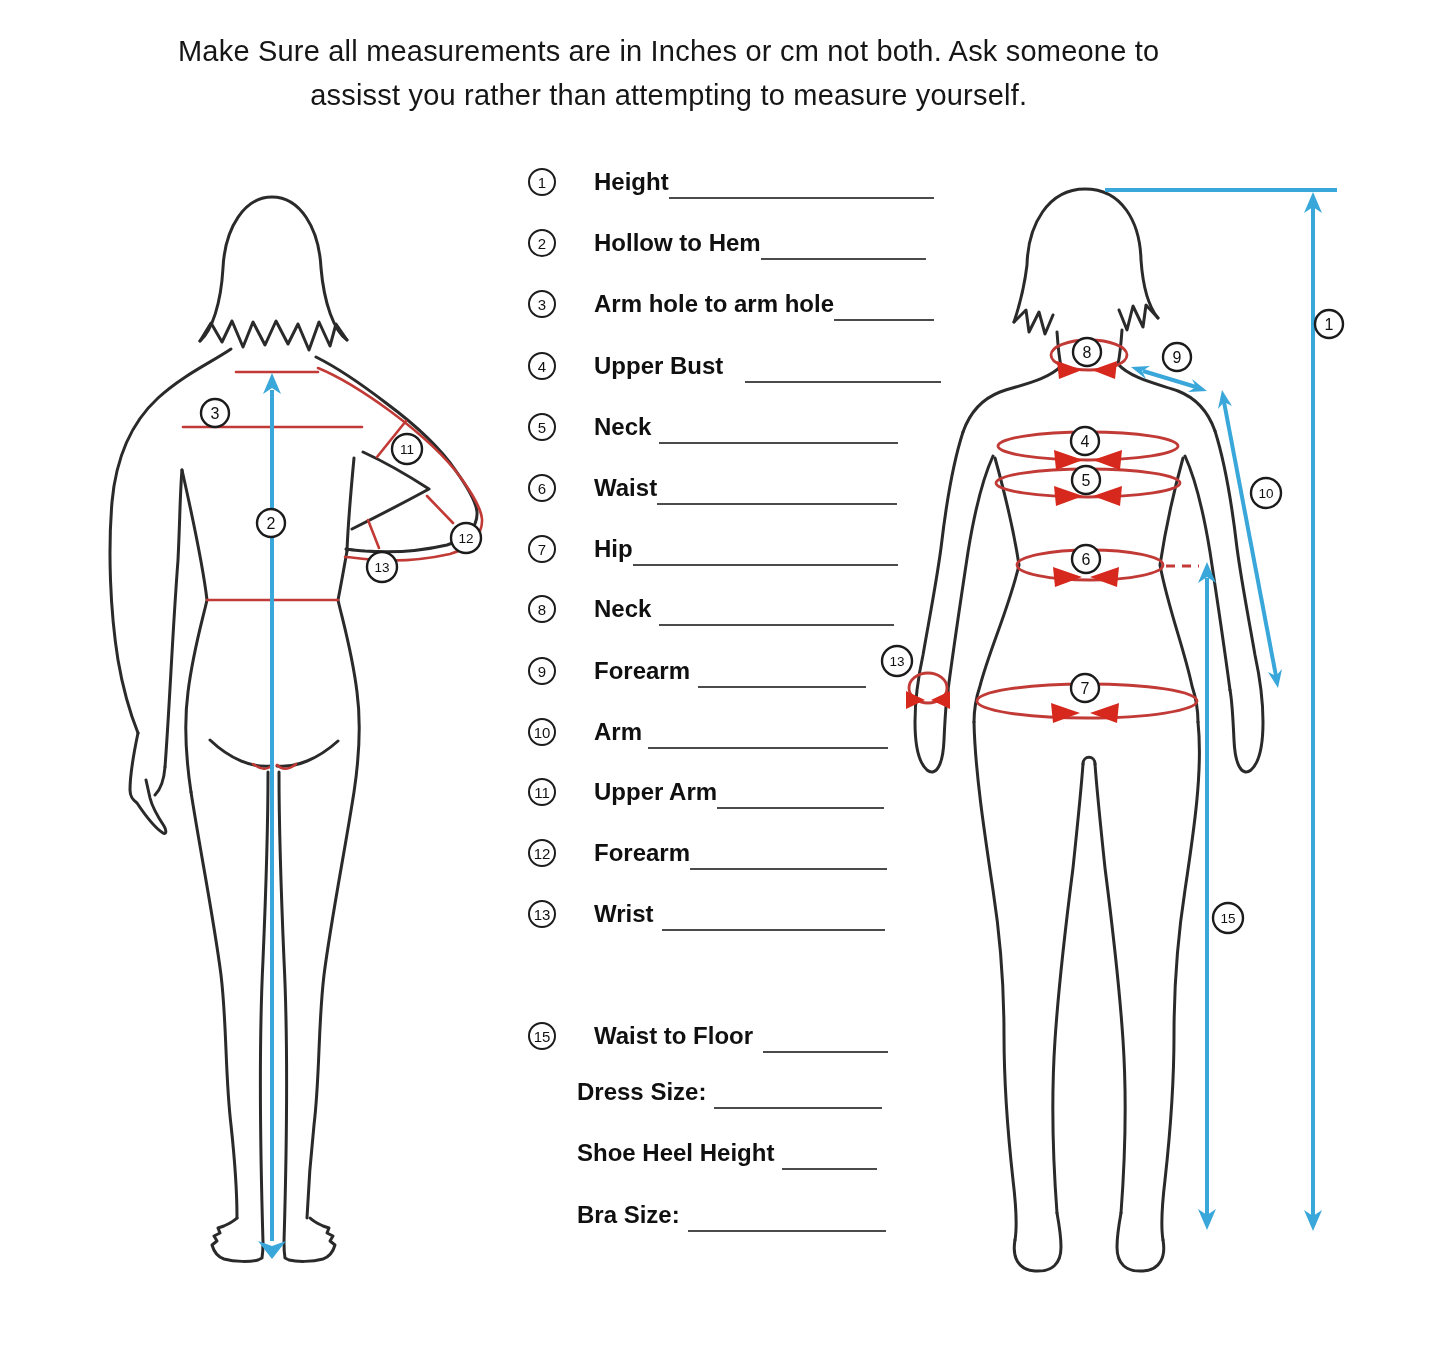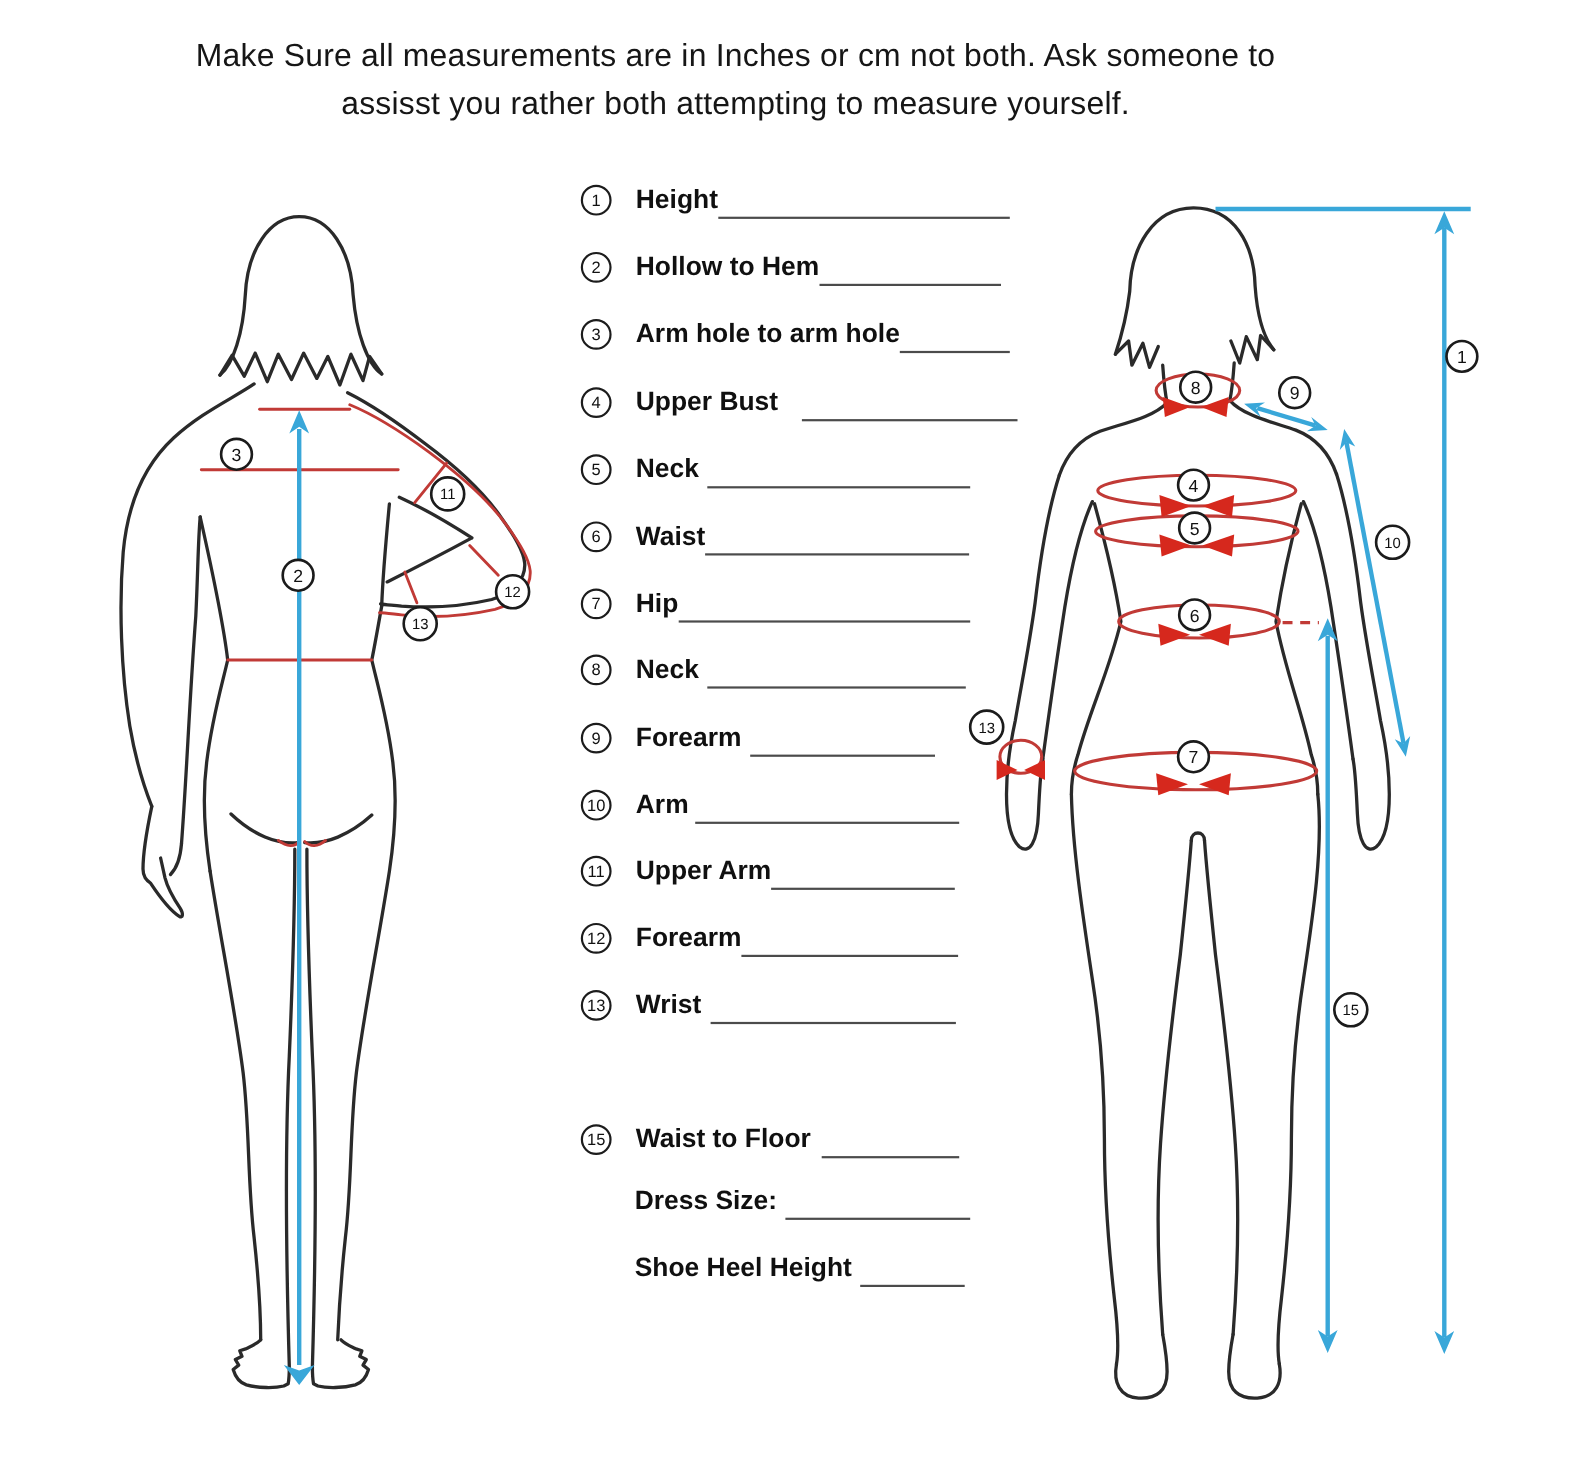--- a/index.html
+++ b/index.html
@@ -17,35 +17,35 @@
   .m-row{
     position:absolute;left:528px;height:30px;
     display:flex;align-items:center;white-space:nowrap;
   }
   .m-row.extra{left:577px;}
   .m-num{
     box-sizing:border-box;flex:0 0 auto;width:28px;height:28px;
     border:2.3px solid #1c1c1c;border-radius:50%;background:#fff;
     font-size:15px;color:#111;display:flex;align-items:center;justify-content:center;
   }
-  .m-label{font-size:24px;font-weight:bold;color:#101010;margin-left:22px;}
+  .m-label{font-size:24px;font-weight:bold;color:#101010;margin-left:38px;}
   .m-row.extra .m-label{margin-left:0;}
   .m-line{
     display:inline-block;height:22px;border-bottom:2.6px solid #4b4b4b;
     align-self:flex-end;margin-bottom:-2px;
   }
 </style>
 </head>
 <body>
 
 <div class="stage">
 
   <div class="header">
     <div>Make Sure all measurements are in Inches or cm not both. Ask someone to</div>
-    <div>assisst you rather both attempting to measure yourself.</div>
+    <div>assisst you rather than attempting to measure yourself.</div>
   </div>
 
   <div class="m-row" style="top:167px">
     <span class="m-num">1</span>
     <span class="m-label">Height</span>
     <span class="m-line" style="width:265px"></span>
   </div>
   <div class="m-row" style="top:228px">
     <span class="m-num">2</span>
     <span class="m-label">Hollow to Hem</span>
@@ -111,20 +111,24 @@
     <span class="m-label">Waist to Floor</span>
     <span class="m-line" style="width:125px;margin-left:10px"></span>
   </div>
   <div class="m-row extra" style="top:1077px">
     <span class="m-label">Dress Size:</span>
     <span class="m-line" style="width:168px;margin-left:8px"></span>
   </div>
   <div class="m-row extra" style="top:1138px">
     <span class="m-label">Shoe Heel Height</span>
     <span class="m-line" style="width:95px;margin-left:8px"></span>
+  </div>
+  <div class="m-row extra" style="top:1200px">
+    <span class="m-label">Bra Size:</span>
+    <span class="m-line" style="width:198px;margin-left:8px"></span>
   </div>
 
   <svg class="overlay" width="1445" height="1346" viewBox="0 0 1445 1346">
 
     <g fill="none" stroke="#2a2a2a" stroke-width="3" stroke-linecap="round" stroke-linejoin="round">
       <path d="M 200 341 C 212 331 221 303 223 268 C 225 227 245 197 272 197 C 300 197 319 228 321 268 C 324 303 334 331 347 340"></path>
       <path d="M 347 340 L 336 324 L 330 346 L 319 322 L 309 350 L 298 324 L 288 344 L 276 321 L 265 345 L 253 322 L 243 347 L 232 321 L 222 342 L 211 323 L 200 341"></path>
       <path d="M 231 349 C 212 362 183 375 158 398 C 132 422 116 458 112 502 C 108 550 110 610 118 660 C 124 695 132 718 138 733"></path>
       <path d="M 138 733 C 134 752 130 775 130 790 C 130 797 133 800 137 803 C 145 815 155 828 163 833 C 166 835 167 831 164 826 C 158 817 152 806 150 798 L 146 780 M 165 767 C 164 780 160 790 155 795"></path>
       <path d="M 165 767 C 170 700 172 640 178 560 C 180 520 180 492 182 470"></path>

